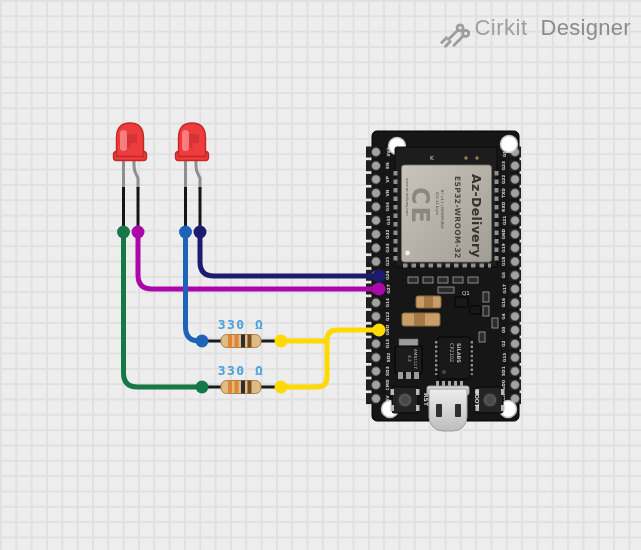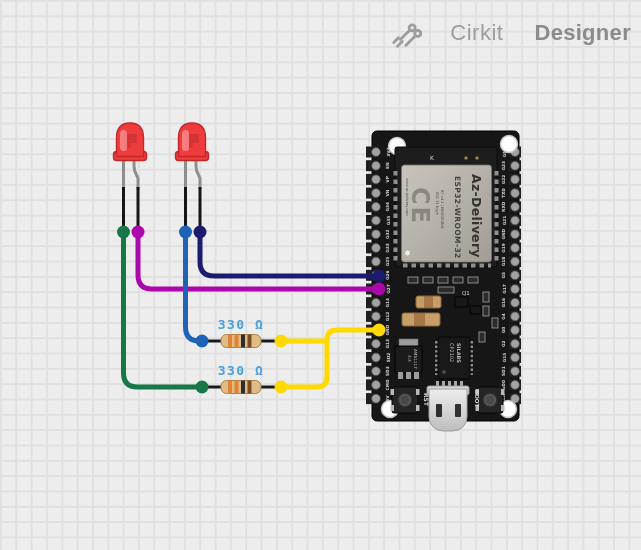--- a/index.html
+++ b/index.html
@@ -11,25 +11,25 @@
     position:absolute;inset:0;
     background-color:#EDEDED;
     background-image:
       linear-gradient(to right,#e0e0e0 1.6px,transparent 1.6px),
       linear-gradient(to bottom,#e0e0e0 1.6px,transparent 1.6px);
     background-size:15.33px 15.33px;
   }
   svg.scene{position:absolute;inset:0;}
   .logo{
     position:absolute;top:17px;right:10px;
-    display:flex;align-items:center;
-    font-size:22px;line-height:1;user-select:none;gap:24px;
+    display:flex;align-items:flex-start;
+    font-size:22px;line-height:1;user-select:none;
   }
   .logo .l1{color:#9e9e9e;letter-spacing:.5px;margin-left:4px;}
-  .logo .l2{color:#8b8b8b;font-weight:bold;margin-left:7px;letter-spacing:.3px;}
+  .logo .l2{color:#8b8b8b;font-weight:normal;margin-left:13px;letter-spacing:.3px;}
   .rlabel{
     font-family:"DejaVu Sans Mono",monospace;
     font-weight:bold;font-size:13px;letter-spacing:1.5px;
   }
   .silk{font-family:"DejaVu Sans",sans-serif;}
 </style>
 </head>
 <body>
 
 <div class="canvas">

